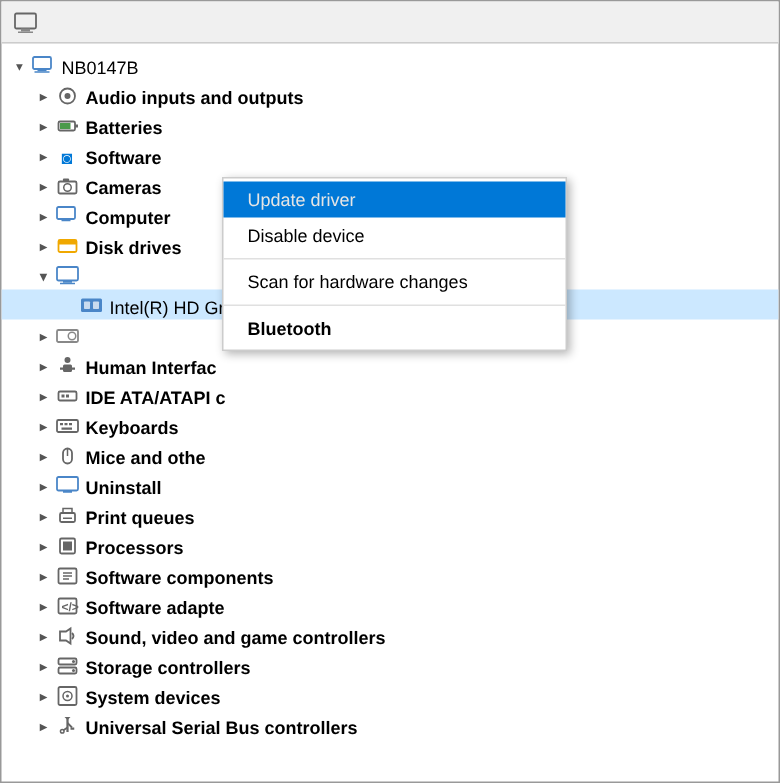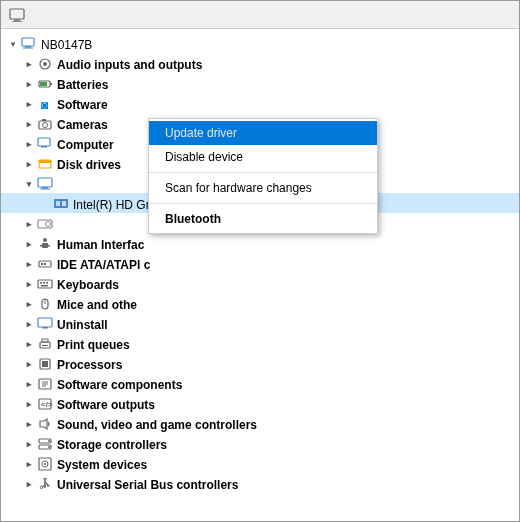--- a/index.html
+++ b/index.html
@@ -335,21 +335,21 @@
         <span class="item-label">Software components</span>
       </div>
       <div class="tree-item indent-1">
         <span class="expand-btn collapsed"></span>
         <span class="item-icon">
           <svg width="16" height="16" viewBox="0 0 16 16">
             <rect x="2" y="3" width="12" height="10" rx="1" fill="none" stroke="#666" stroke-width="1.2"></rect>
             <text x="4" y="11" font-size="8" fill="#666">&lt;/&gt;</text>
           </svg>
         </span>
-        <span class="item-label">Software outputs</span>
+        <span class="item-label">Software adapte</span>
       </div>
       <div class="tree-item indent-1">
         <span class="expand-btn collapsed"></span>
         <span class="item-icon">
           <svg width="16" height="16" viewBox="0 0 16 16">
             <polygon points="3,5 7,5 10,3 10,13 7,11 3,11" fill="none" stroke="#666" stroke-width="1.2"></polygon>
             <path d="M11,6 Q13,8 11,10" fill="none" stroke="#666" stroke-width="1.2"></path>
           </svg>
         </span>
         <span class="item-label">Sound, video and game controllers</span>

